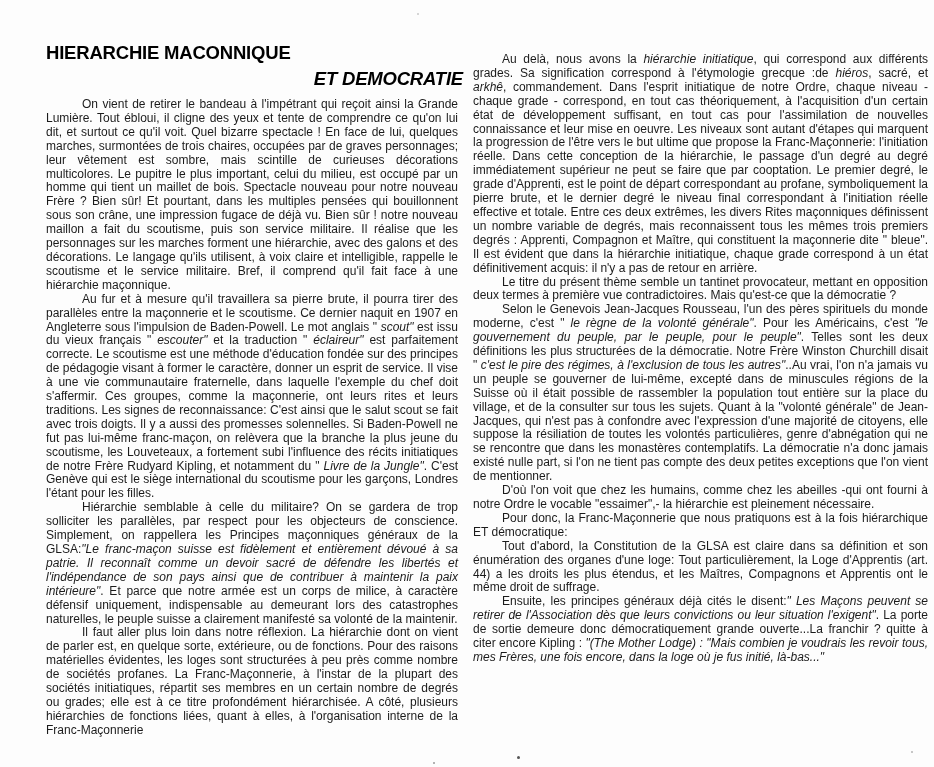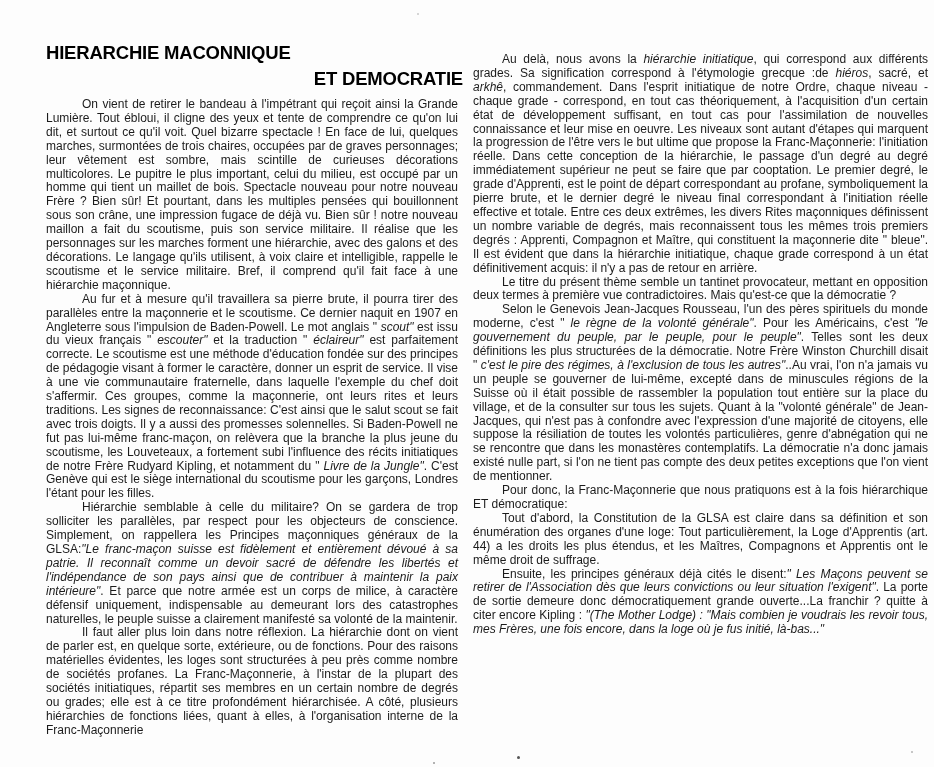--- a/index.html
+++ b/index.html
@@ -11,21 +11,21 @@
   .page { position:relative; width:934px; height:767px; }
   .col { position:absolute; }
   .col-left  { left:46px;  top:42px; width:412px; }
   .col-right { left:473px; top:44px; width:455px; }
   .doc-title {
     margin:0; width:417px;
     font-weight:bold; font-size:18.5px; line-height:21px;
     letter-spacing:-0.2px; color:#000000;
   }
   .doc-title .t1 { display:block; text-align:left; white-space:nowrap; }
-  .doc-title .t2 { display:block; text-align:right; margin-top:5px; white-space:nowrap; }
+  .doc-title .t2 { display:block; text-align:right; margin-top:5px; white-space:nowrap;font-style:italic; }
   .body { margin-top:9px; }
   .body p {
     margin:0; font-size:12px; line-height:13.9px;
     text-align:justify; text-justify:inter-word;
   }
   .col-left  .body p { text-indent:36px; }
   .col-right p { text-indent:29px; }
   .body p.blank-before { }
   .body i { }
   .speck { position:absolute; border-radius:50%; }
@@ -48,20 +48,21 @@
         <p><span>Au fur et à mesure qu'il travaillera sa pierre brute, il pourra tirer des parallèles entre la maçonnerie et le scoutisme. Ce dernier naquit en 1907 en Angleterre sous l'impulsion de Baden-Powell. Le mot anglais " </span><i>scout"</i><span> est issu du vieux français " </span><i>escouter"</i><span> et la traduction " </span><i>éclaireur"</i><span> est parfaitement correcte. Le scoutisme est une méthode d'éducation fondée sur des principes de pédagogie visant à former le caractère, donner un esprit de service. Il vise à une vie communautaire fraternelle, dans laquelle l'exemple du chef doit s'affermir. Ces groupes, comme la maçonnerie, ont leurs rites et leurs traditions. Les signes de reconnaissance: C'est ainsi que le salut scout se fait avec trois doigts. Il y a aussi des promesses solennelles. Si Baden-Powell ne fut pas lui-même franc-maçon, on relèvera que la branche la plus jeune du scoutisme, les Louveteaux, a fortement subi l'influence des récits initiatiques de notre Frère Rudyard Kipling, et notamment du " </span><i>Livre de la Jungle"</i><span>. C'est Genève qui est le siège international du scoutisme pour les garçons, Londres l'étant pour les filles.</span></p>
         <p><span>Hiérarchie semblable à celle du militaire? On se gardera de trop solliciter les parallèles, par respect pour les objecteurs de conscience. Simplement, on rappellera les Principes maçonniques généraux de la GLSA:</span><i>"Le franc-maçon suisse est fidèlement et entièrement dévoué à sa patrie. Il reconnaît comme un devoir sacré de défendre les libertés et l'indépendance de son pays ainsi que de contribuer à maintenir la paix intérieure"</i><span>. Et parce que notre armée est un corps de milice, à caractère défensif uniquement, indispensable au demeurant lors des catastrophes naturelles, le peuple suisse a clairement manifesté sa volonté de la maintenir.</span></p>
         <p class="blank-before"><span>Il faut aller plus loin dans notre réflexion. La hiérarchie dont on vient de parler est, en quelque sorte, extérieure, ou de fonctions. Pour des raisons matérielles évidentes, les loges sont structurées à peu près comme nombre de sociétés profanes. La Franc-Maçonnerie, à l'instar de la plupart des sociétés initiatiques, répartit ses membres en un certain nombre de degrés ou grades; elle est à ce titre profondément hiérarchisée. A côté, plusieurs hiérarchies de fonctions liées, quant à elles, à l'organisation interne de la Franc-Maçonnerie</span></p>
       </div>
   </div>
 
   <div class="col col-right body" id="col-right-body">
       <p><span>Au delà, nous avons la </span><i>hiérarchie initiatique</i><span>, qui correspond aux différents grades. Sa signification correspond à l'étymologie grecque :de </span><i>hiéros</i><span>, sacré, et </span><i>arkhê</i><span>, commandement. Dans l'esprit initiatique de notre Ordre, chaque niveau - chaque grade - correspond, en tout cas théoriquement, à l'acquisition d'un certain état de développement suffisant, en tout cas pour l'assimilation de nouvelles connaissance et leur mise en oeuvre. Les niveaux sont autant d'étapes qui marquent la progression de l'être vers le but ultime que propose la Franc-Maçonnerie: l'initiation réelle. Dans cette conception de la hiérarchie, le passage d'un degré au degré immédiatement supérieur ne peut se faire que par cooptation. Le premier degré, le grade d'Apprenti, est le point de départ correspondant au profane, symboliquement la pierre brute, et le dernier degré le niveau final correspondant à l'initiation réelle effective et totale. Entre ces deux extrêmes, les divers Rites maçonniques définissent un nombre variable de degrés, mais reconnaissent tous les mêmes trois premiers degrés : Apprenti, Compagnon et Maître, qui constituent la maçonnerie dite " bleue". Il est évident que dans la hiérarchie initiatique, chaque grade correspond à un état définitivement acquis: il n'y a pas de retour en arrière.</span></p>
       <p><span>Le titre du présent thème semble un tantinet provocateur, mettant en opposition deux termes à première vue contradictoires. Mais qu'est-ce que la démocratie ?</span></p>
       <p><span>Selon le Genevois Jean-Jacques Rousseau, l'un des pères spirituels du monde moderne, c'est " </span><i>le règne de la volonté générale"</i><span>. Pour les Américains, c'est </span><i>"le gouvernement du peuple, par le peuple, pour le peuple"</i><span>. Telles sont les deux définitions les plus structurées de la démocratie. Notre Frère Winston Churchill disait " </span><i>c'est le pire des régimes, à l'exclusion de tous les autres"</i><span>..Au vrai, l'on n'a jamais vu un peuple se gouverner de lui-même, excepté dans de minuscules régions de la Suisse où il était possible de rassembler la population tout entière sur la place du village, et de la consulter sur tous les sujets. Quant à la "volonté générale" de Jean-Jacques, qui n'est pas à confondre avec l'expression d'une majorité de citoyens, elle suppose la résiliation de toutes les volontés particulières, genre d'abnégation qui ne se rencontre que dans les monastères contemplatifs. La démocratie n'a donc jamais existé nulle part, si l'on ne tient pas compte des deux petites exceptions que l'on vient de mentionner.</span></p>
+      <p><span>D'où l'on voit que chez les humains, comme chez les abeilles -qui ont fourni à notre Ordre le vocable "essaimer",- la hiérarchie est pleinement nécessaire.</span></p>
       <p><span>Pour donc, la Franc-Maçonnerie que nous pratiquons est à la fois hiérarchique ET démocratique:</span></p>
       <p><span>Tout d'abord, la Constitution de la GLSA est claire dans sa définition et son énumération des organes d'une loge: Tout particulièrement, la Loge d'Apprentis (art. 44) a les droits les plus étendus, et les Maîtres, Compagnons et Apprentis ont le même droit de suffrage.</span></p>
       <p><span>Ensuite, les principes généraux déjà cités le disent:</span><i>" Les Maçons peuvent se retirer de l'Association dès que leurs convictions ou leur situation l'exigent"</i><span>. La porte de sortie demeure donc démocratiquement grande ouverte...La franchir ? quitte à citer encore Kipling : </span><i>"(The Mother Lodge) : "Mais combien je voudrais les revoir tous, mes Frères, une fois encore, dans la loge où je fus initié, là-bas..."</i></p>
     </div>
 
   <div class="speck s1"></div>
   <div class="speck s2"></div>
   <div class="speck s3"></div>
   <div class="speck s4"></div>
 </div>

